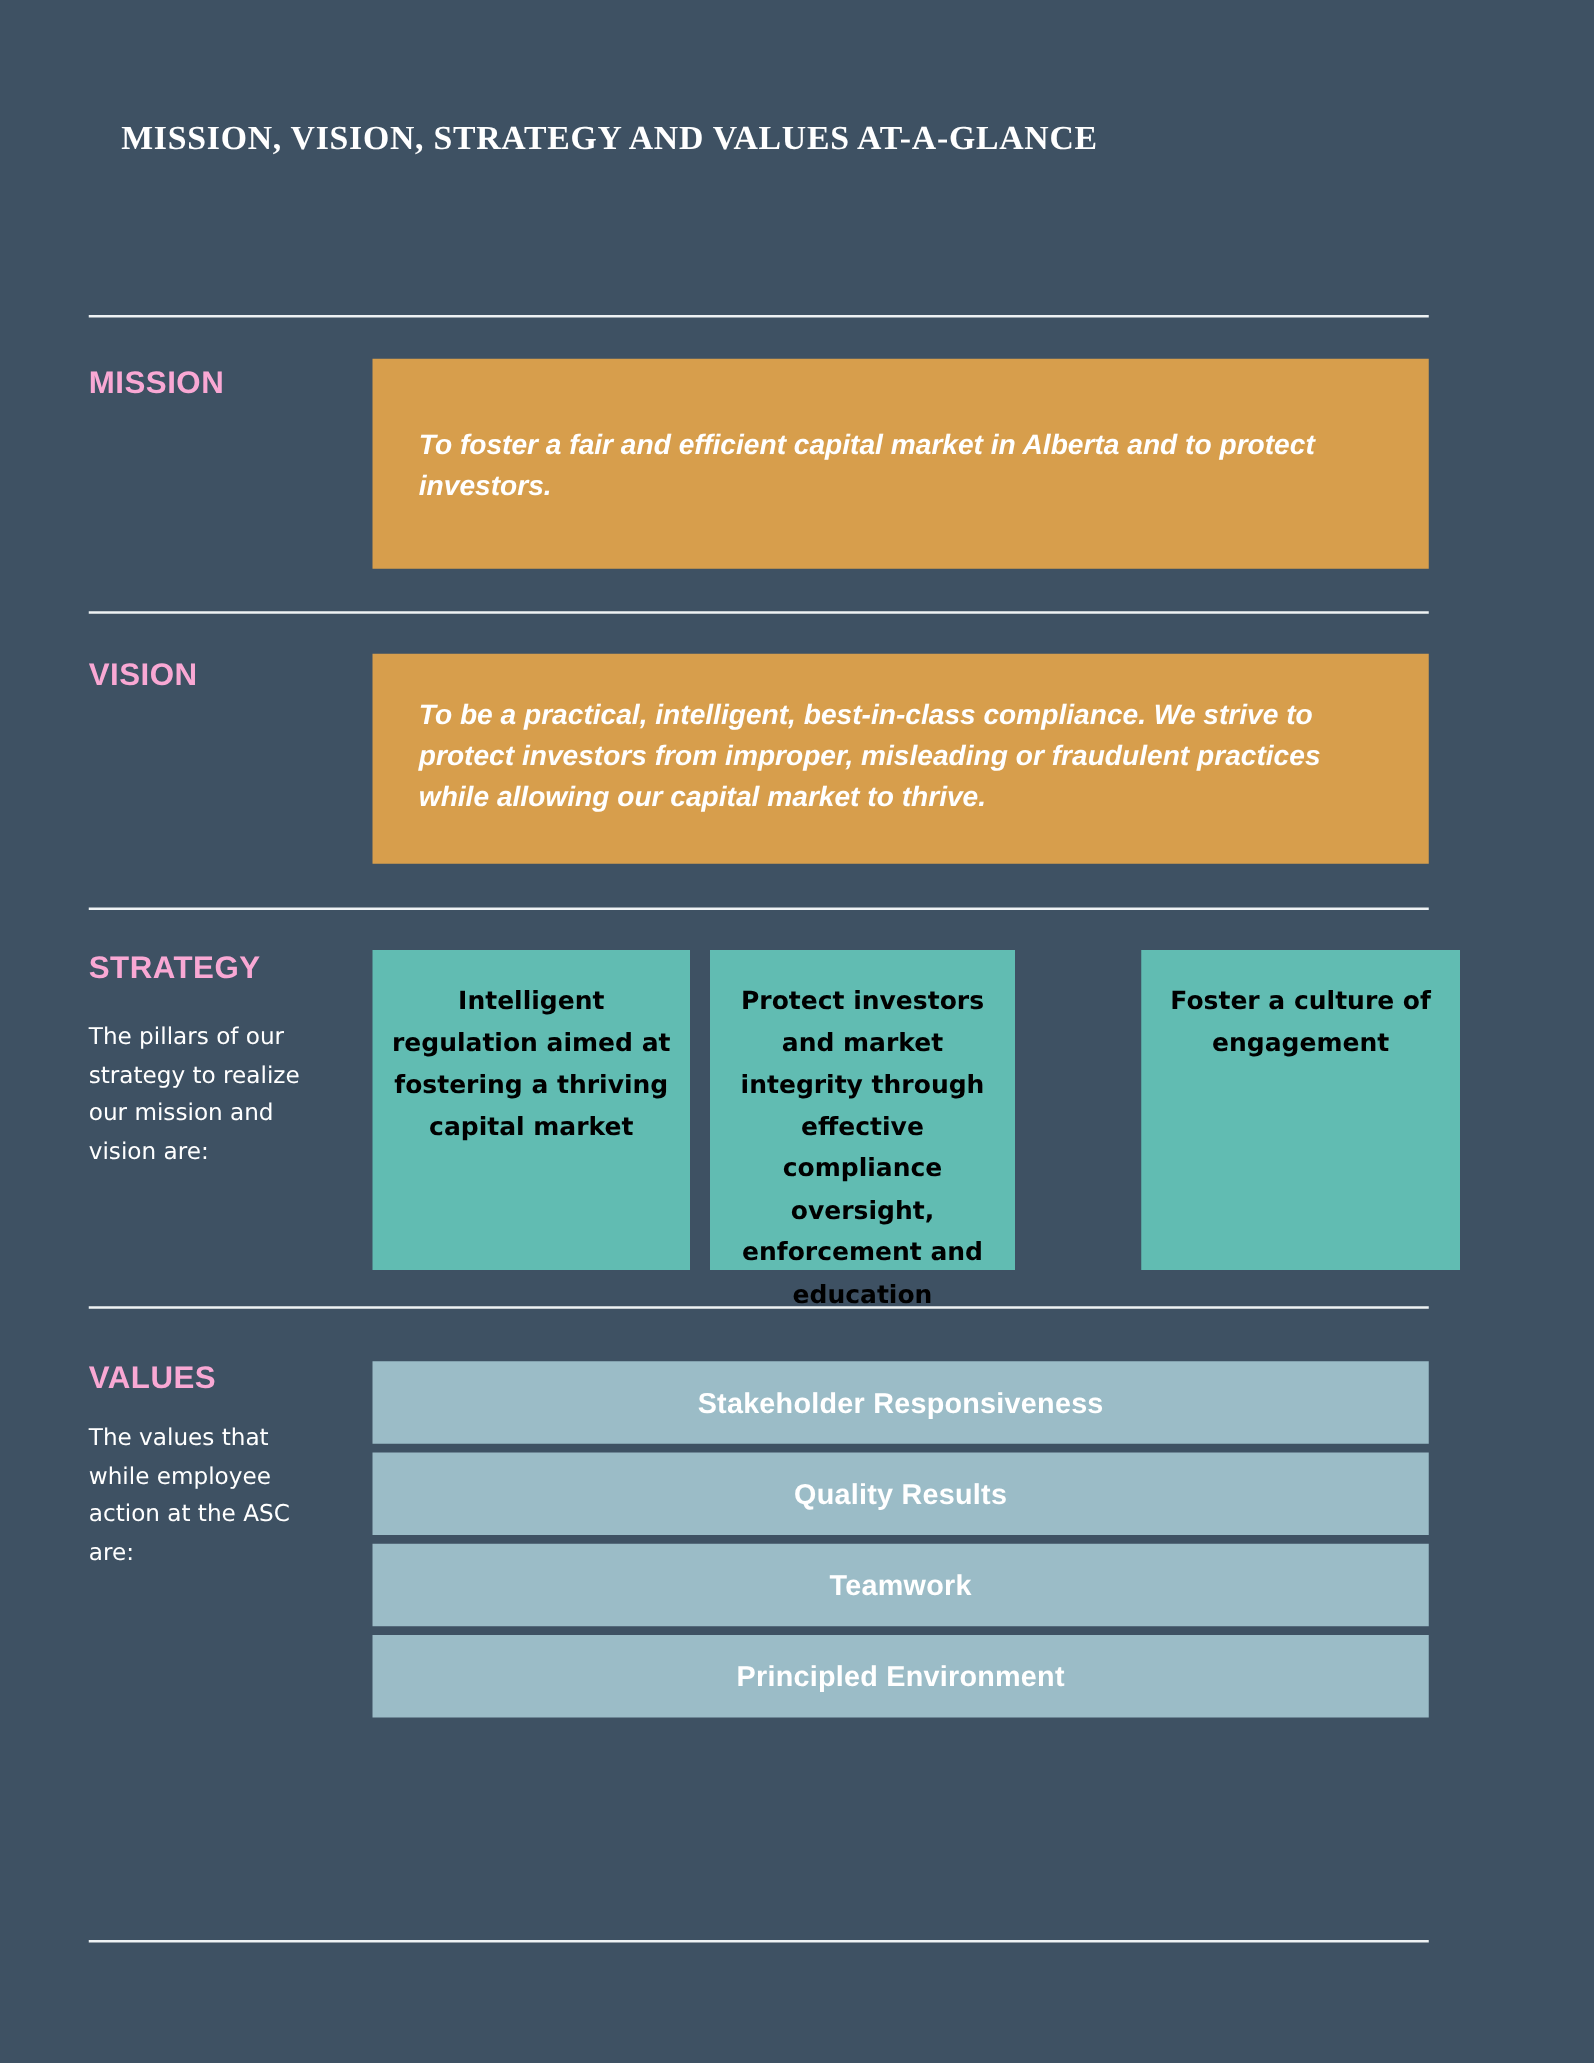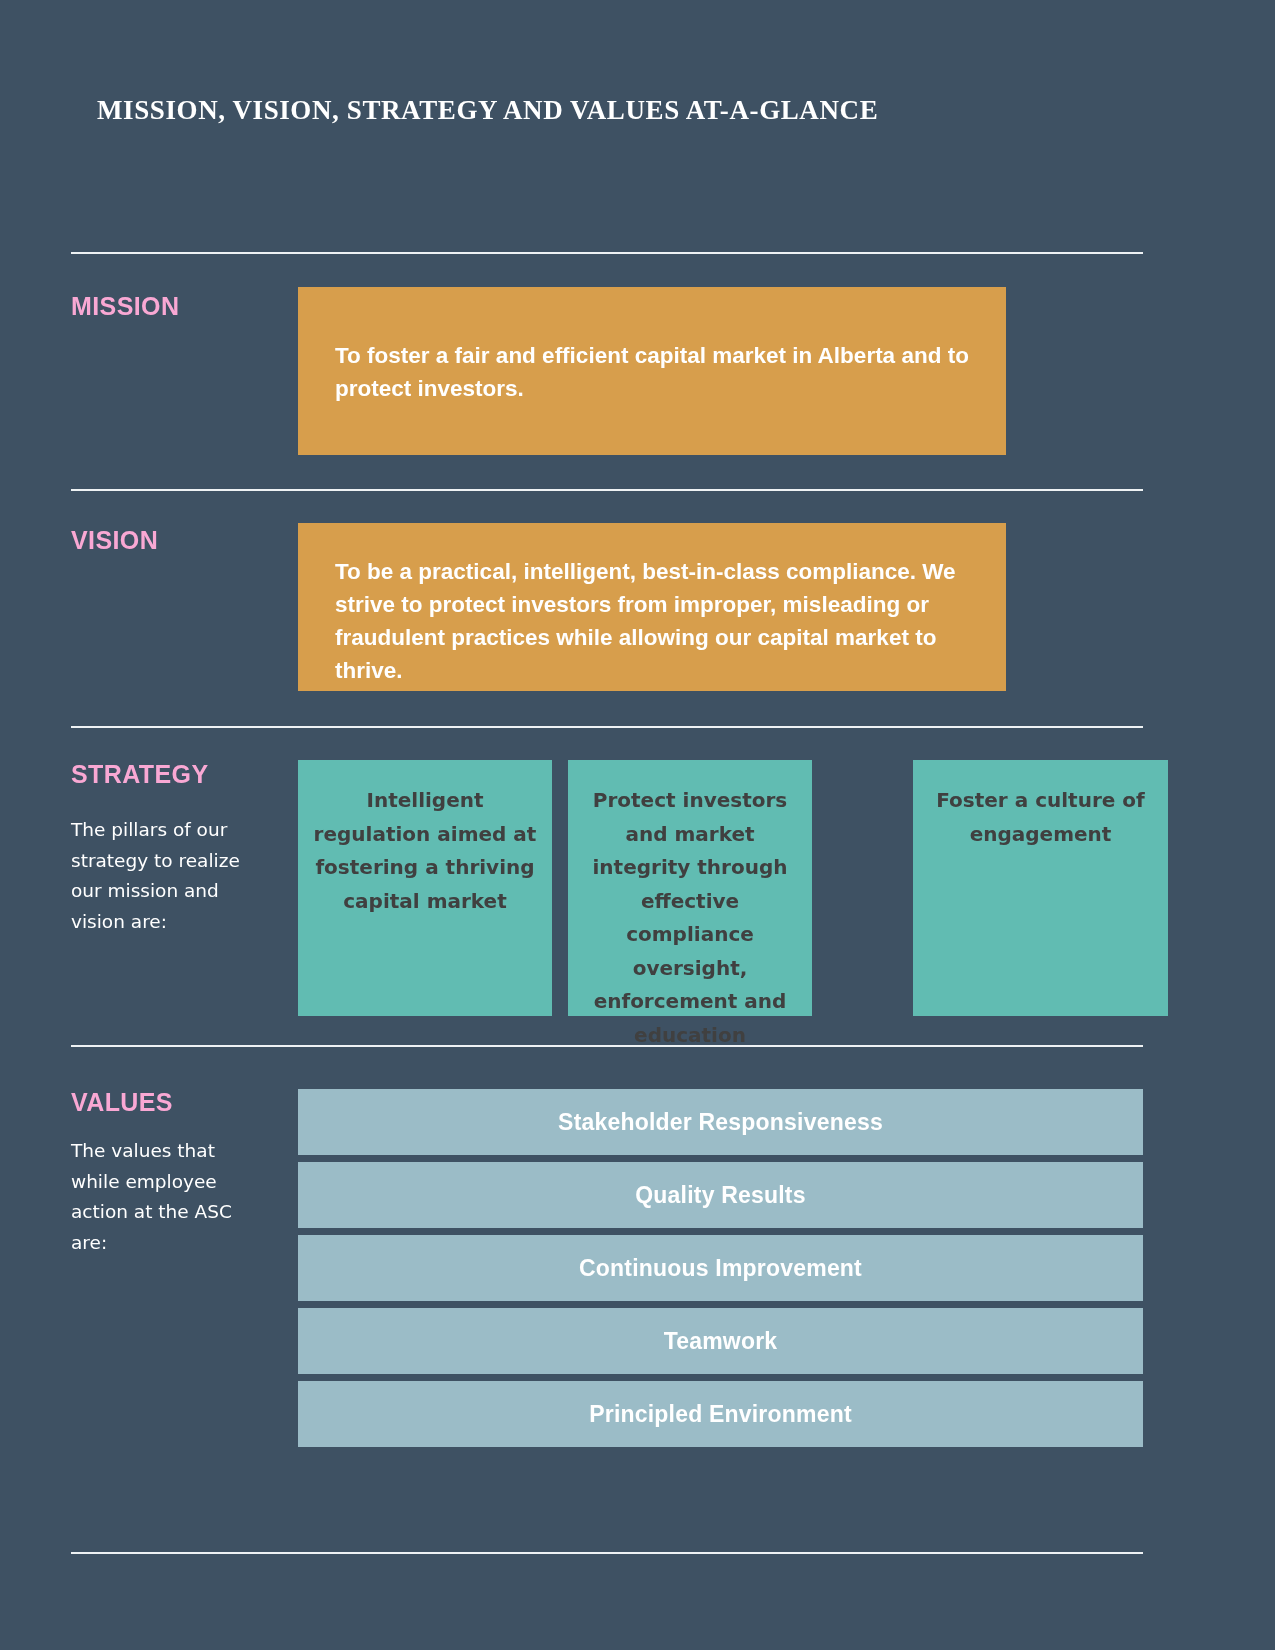--- a/index.html
+++ b/index.html
@@ -58,21 +58,22 @@
     font-weight:400;
     font-size:18.5px;
     line-height:30.5px;
     color:#ffffff;
   }
 
   
   .panel {
     position:absolute;
     left:227px;
-    width:708px;
+    width:845px;
+    font-style:italic;
   }
   .panel-orange { background:#d79e4c; }
 
   .panel-text {
     position:absolute;
     left:37px;
     right:30px;
     font-family:"Liberation Sans", sans-serif;
     font-weight:bold;
     font-size:22.5px;
@@ -92,21 +93,21 @@
     height:256px;
     background:#61bcb2;
     padding-top:24px;
   }
   .strat-box .strat-text {
     font-family:"DejaVu Sans", sans-serif;
     font-weight:bold;
     font-size:20px;
     line-height:33.5px;
     text-align:center;
-    color:#404040;
+    color:#000000;
     padding:0 12px;
   }
   .strat-b0 { left:0px;   width:254px; }
   .strat-b1 { left:270px; width:244px; }
   .strat-b2 { left:590px; width:255px;margin-left:25px; }
 
   
   .values-stack {
     position:absolute;
     left:227px; top:1089px;
@@ -173,23 +174,20 @@
   <div class="sec-sub" style="top:1136px">The values that while employee action at the ASC are:</div>
 
   <div class="values-stack">
     <div class="value-bar">
       <span>Stakeholder Responsiveness</span>
     </div>
     <div class="value-bar">
       <span>Quality Results</span>
     </div>
     <div class="value-bar">
-      <span>Continuous Improvement</span>
-    </div>
-    <div class="value-bar">
       <span>Teamwork</span>
     </div>
     <div class="value-bar">
       <span>Principled Environment</span>
     </div>
   </div>
 
 </div>
 
 </body></html>

